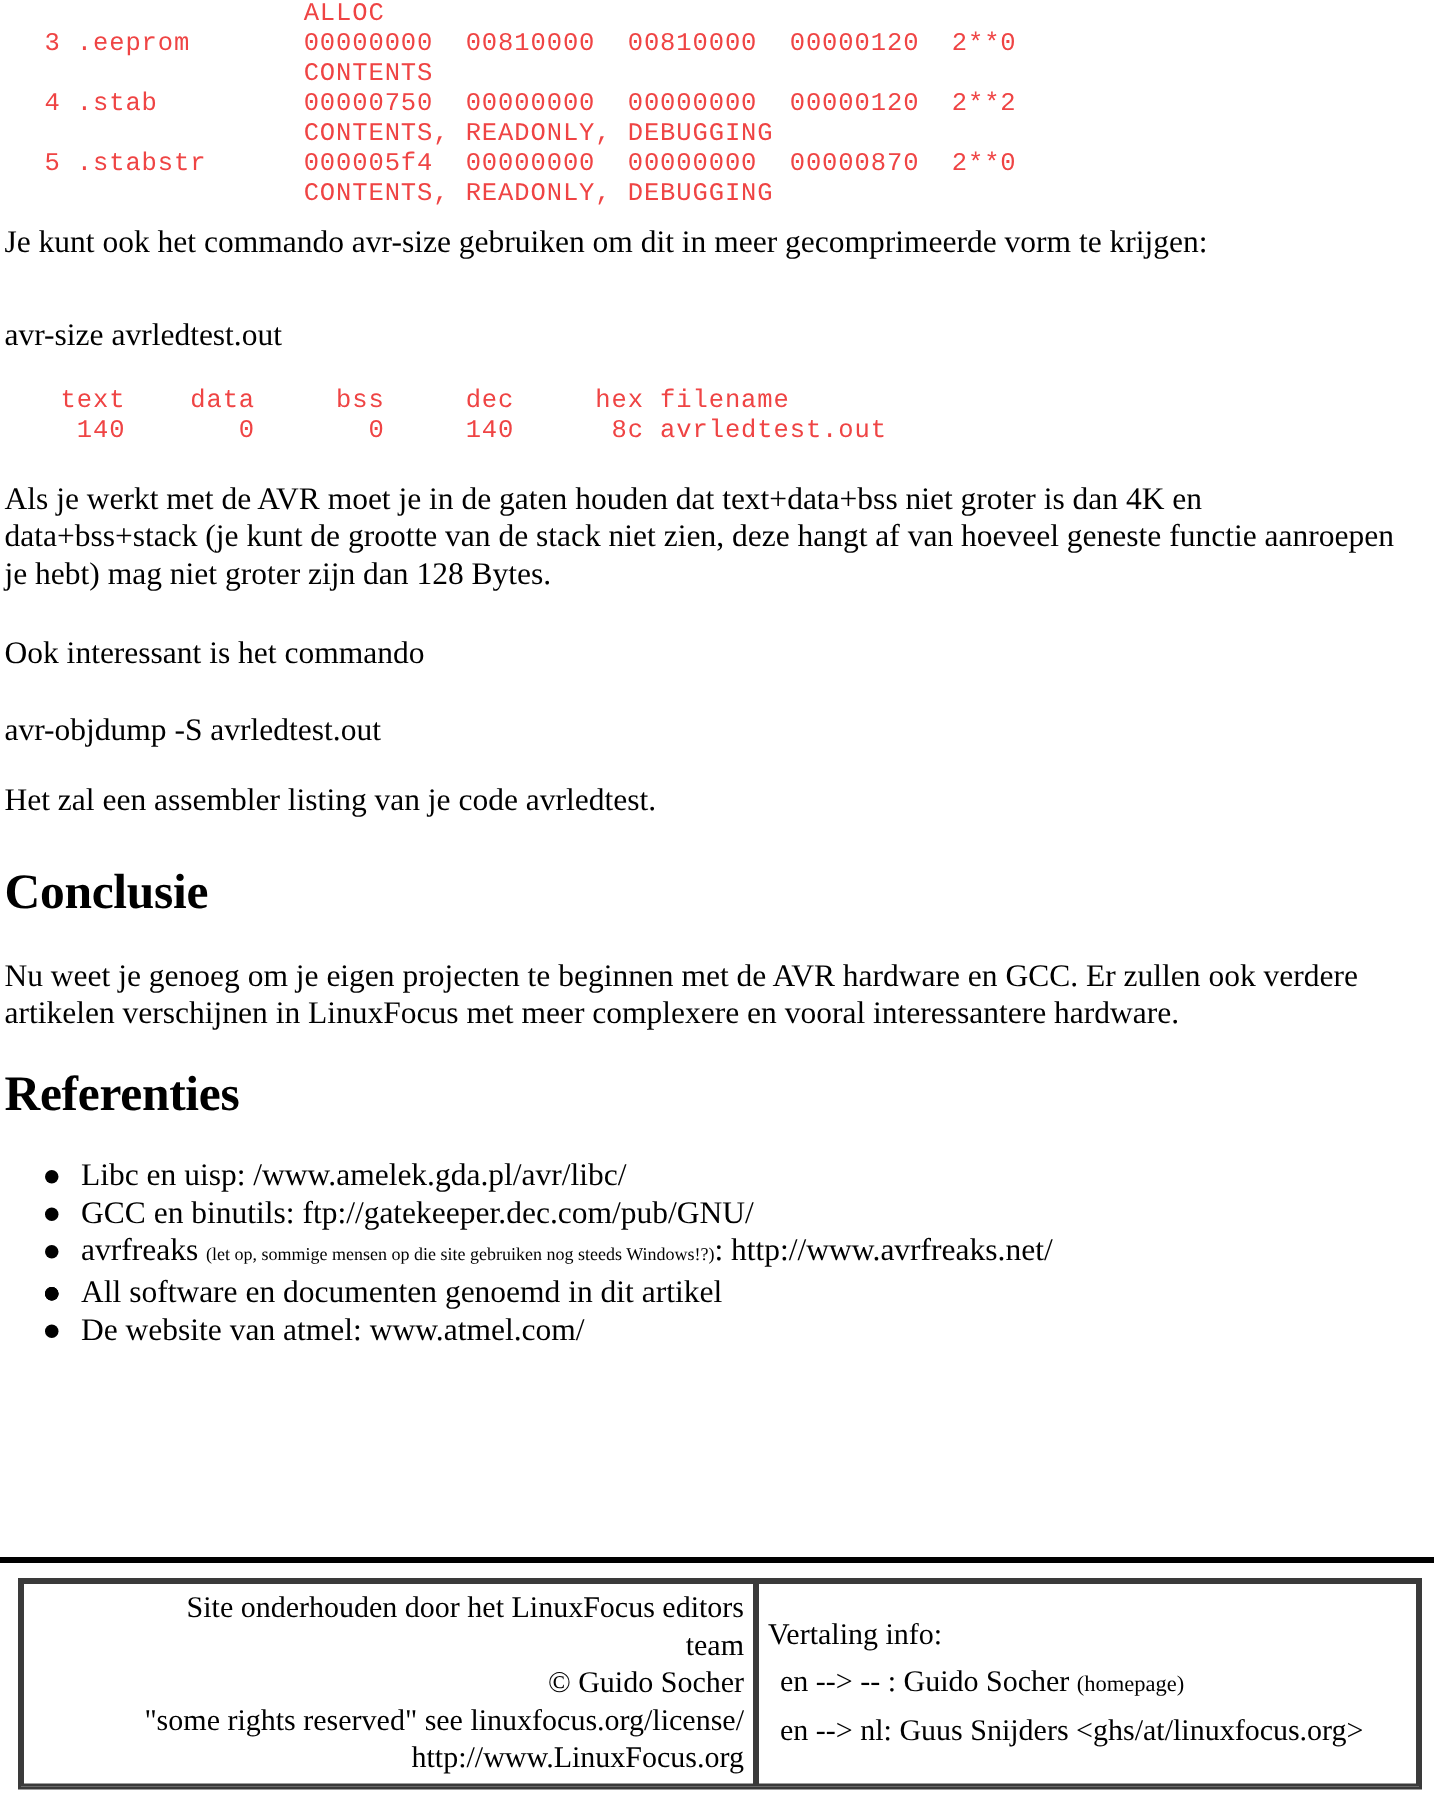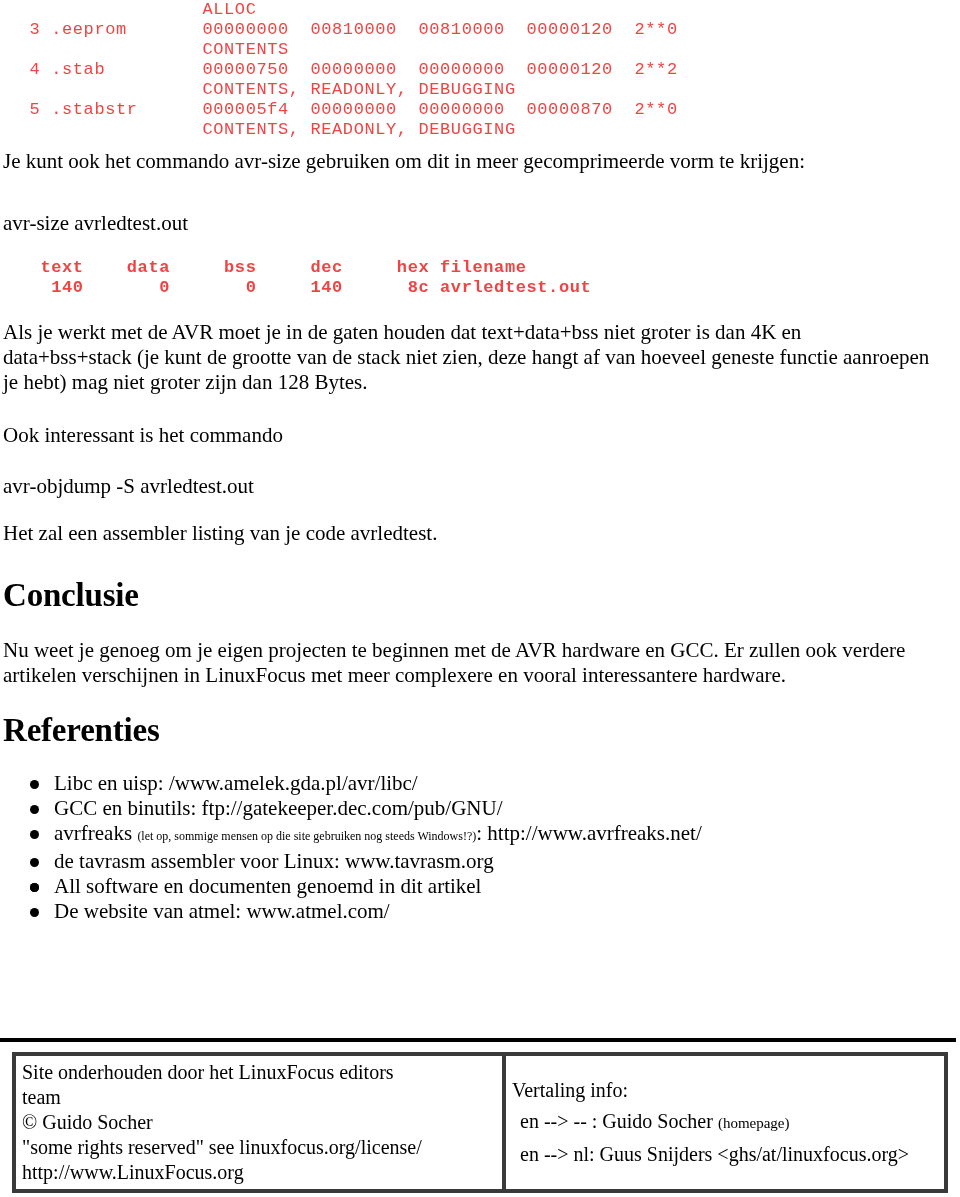--- a/index.html
+++ b/index.html
@@ -38,21 +38,20 @@
   #objdump-block {
     position: absolute;
     left: 8px;
     top: 0px;
   }
 
   #avrsize-block {
     position: absolute;
     left: 8px;
     top: 258px;
-    font-weight: bold;
   }
 
   
   p.body-text {
     font-size: 21px;
     line-height: 25px;
     margin: 0;
     padding: 0;
     color: #000000;
   }
@@ -134,21 +133,21 @@
   }
   table.footer-table td {
     border: 2px solid #3a3a3a;
     padding: 4px 6px;
     vertical-align: middle;
     font-size: 20px;
     line-height: 25px;
   }
   td.footer-left {
     width: 474px;
-    text-align: left;
+    text-align: right;
   }
   td.footer-right {
     text-align: left;
     padding-left: 10px;
   }
   td.footer-right .vt-line {
     display: block;
     margin: 6px 0;
   }
   td.footer-right .vt-line.indented {
@@ -200,21 +199,20 @@
     <li>
       <span class="bullet"></span>
       <span>GCC en binutils: ftp://gatekeeper.dec.com/pub/GNU/</span>
     </li>
     <li>
       <span class="bullet"></span>
       <span>avrfreaks </span><span class="small-note">(let op, sommige mensen op die site gebruiken nog steeds Windows!?)</span><span>: http://www.avrfreaks.net/</span>
     </li>
     <li>
       <span class="bullet"></span>
-      <span>de tavrasm assembler voor Linux: www.tavrasm.org</span>
     </li>
     <li>
       <span class="bullet"></span>
     </li>
     <li>
       <span class="bullet"></span>
       <span>All software en documenten genoemd in dit artikel</span>
     </li>
     <li>
       <span class="bullet"></span>

